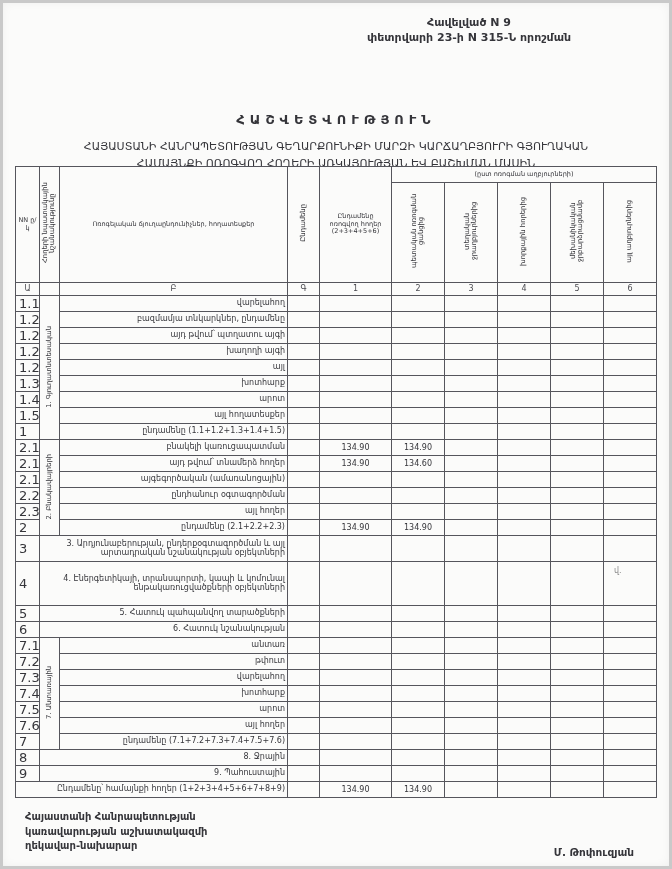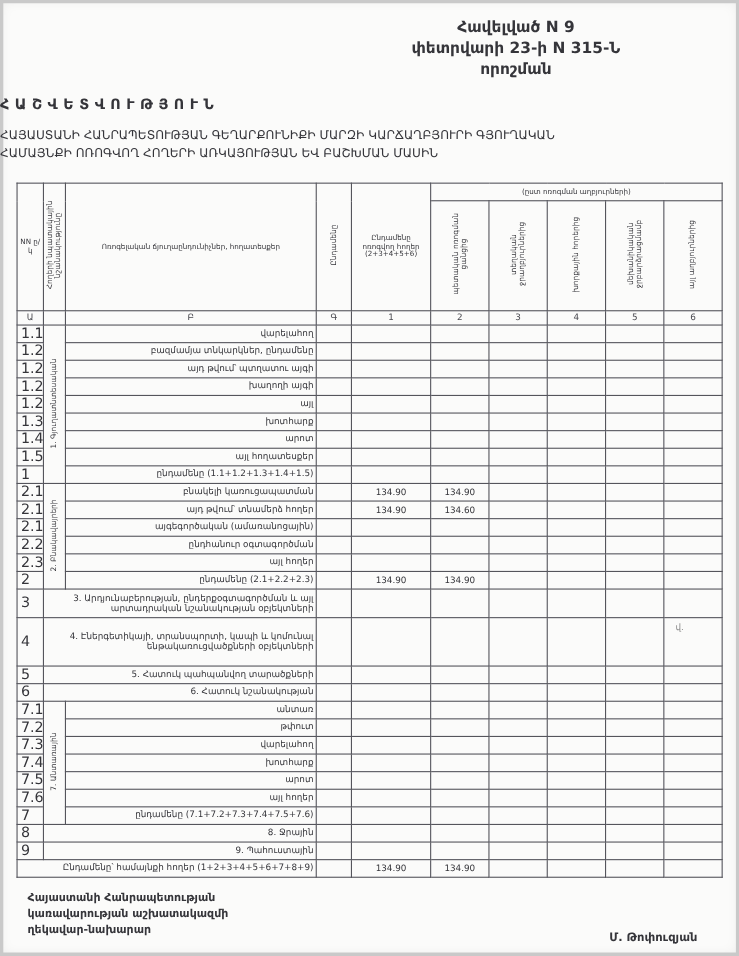--- a/index.html
+++ b/index.html
@@ -6,24 +6,24 @@
   .page {
     position:relative; width:672px; height:869px; margin:0 auto;
     background:#fbfbfa; color:#35353a;
     font-family:"DejaVu Sans", sans-serif;
     box-shadow: inset 0 0 0 3px #c9c9c9, inset 0 0 12px rgba(0,0,0,.08);
     overflow:hidden;
   }
   
   .appendix {
     position:absolute; top:16px; right:78px; width:250px;
-    text-align:center; font-size:14px; font-weight:bold; line-height:1.35;
+    text-align:center; font-size:11px; font-weight:bold; line-height:1.35;
   }
   
-  .titles { position:absolute; top:88px; left:0; width:100%; text-align:left; }
+  .titles { position:absolute; top:112px; left:0; width:100%; text-align:center; }
   .titles .t-main { font-size:13px; font-weight:bold; letter-spacing:5px; margin-bottom:12px; }
   .titles .t-sub { font-size:11px; font-weight:normal; line-height:1.5; }
   
   table.report {
     position:absolute; left:15px; top:166px;
     border-collapse:collapse; table-layout:fixed; width:642px;
     font-size:8px;
   }
   .report th, .report td {
     border:1px solid #55555c; padding:0 2px; overflow:hidden;

